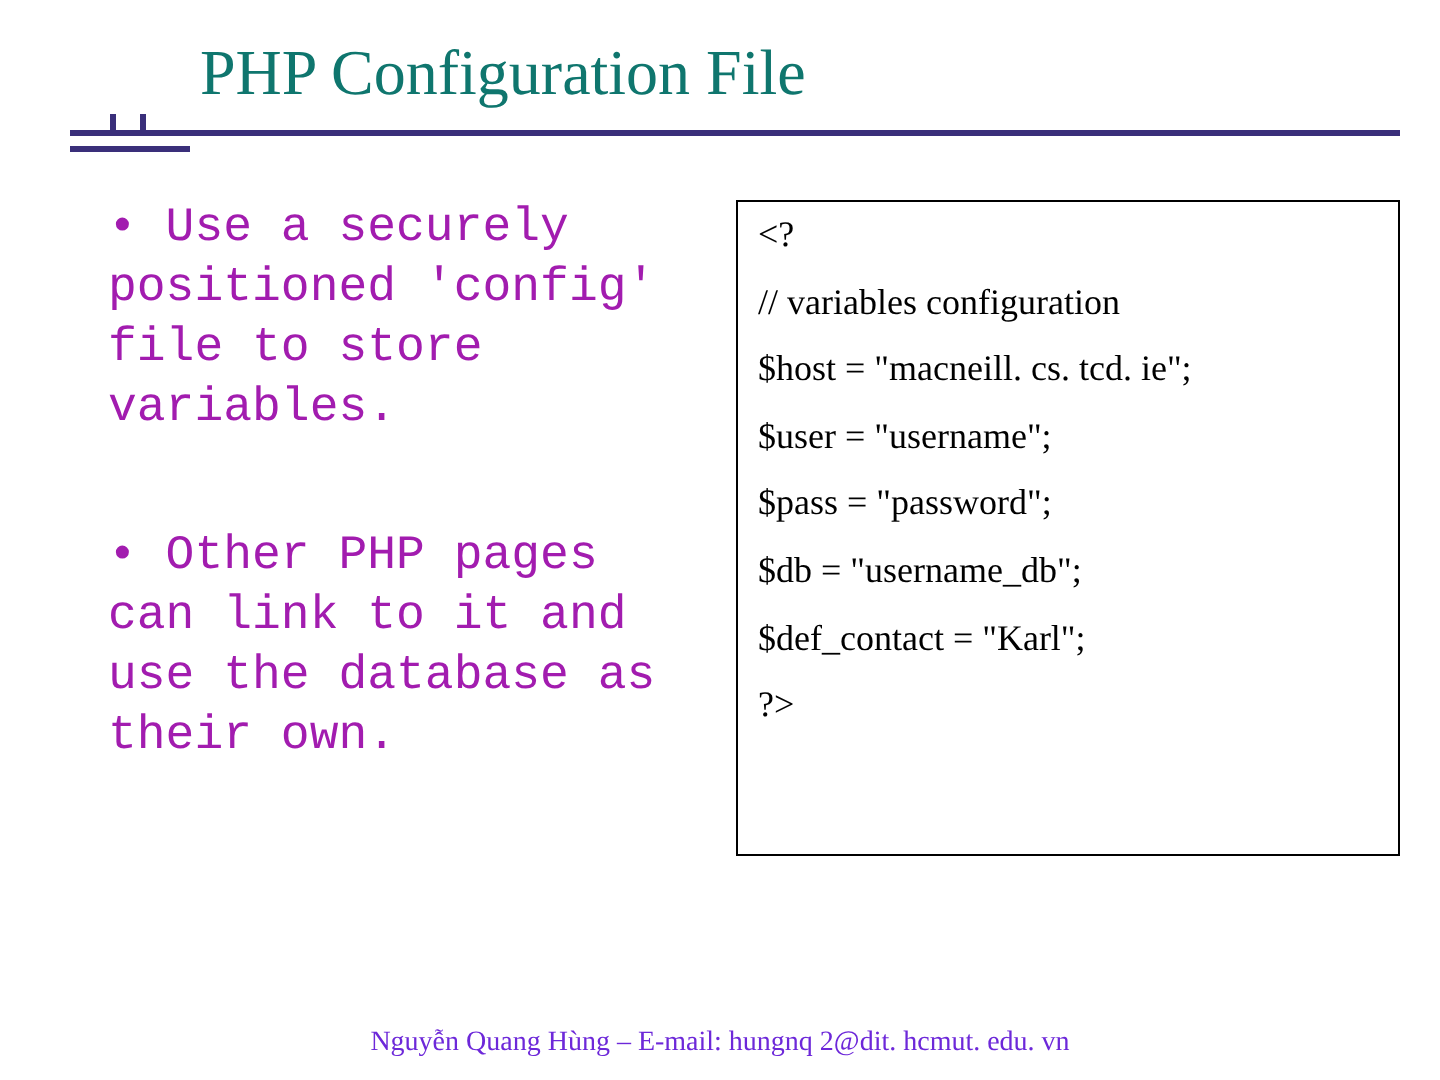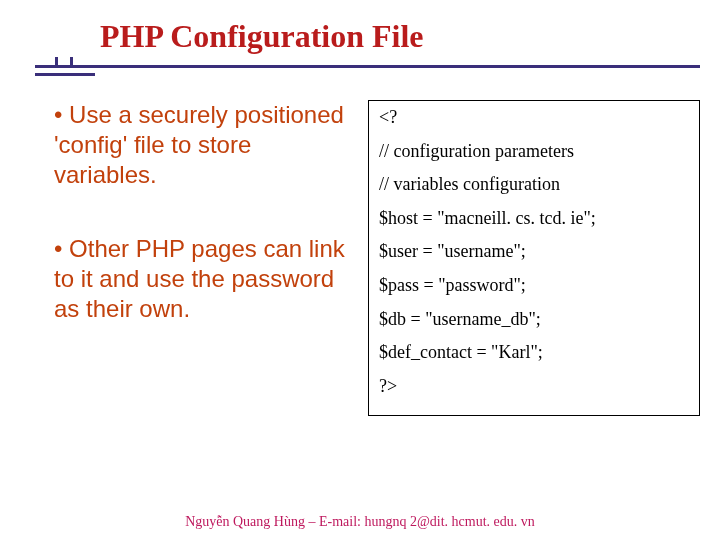--- a/index.html
+++ b/index.html
@@ -10,22 +10,22 @@
     font-family: "Times New Roman", Times, serif;
     position: relative;
     overflow: hidden;
   }
   .header {
     position: relative;
     padding: 18px 0 0 0;
   }
   .title {
     font-size: 32px;
-    font-weight: bold;
-    color: #b91c1c;
+    font-weight: normal;
+    color: #0f766e;
     padding-left: 100px;
     padding-bottom: 10px;
   }
   .rule-wrap {
     position: relative;
     height: 20px;
   }
   .long-line {
     position: absolute;
     left: 35px;
@@ -44,24 +44,24 @@
   }
   .tick1 { position:absolute; left:55px; top:-8px; width:3px; height:8px; background:#3a2f7a; }
   .tick2 { position:absolute; left:70px; top:-8px; width:3px; height:8px; background:#3a2f7a; }
   .content {
     display: flex;
     padding: 15px 20px 0 54px;
     gap: 14px;
   }
   .left {
     flex: 0 0 300px;
-    font-family: Liberation Sans, sans-serif;
+    font-family: Liberation Mono, monospace;
     font-size: 24px;
     line-height: 1.25;
-    color: #c2410c;
+    color: #a21caf;
   }
   .bullet {
     margin-bottom: 44px;
   }
   .right {
     flex: 1;
     border: 1px solid #000;
     padding: 6px 10px 6px 10px;
     font-family: "Times New Roman", Times, serif;
     font-size: 18px;
@@ -69,44 +69,43 @@
   }
   .code-line {
     margin-bottom: 12px;
   }
   .footer {
     position: absolute;
     bottom: 10px;
     width: 100%;
     text-align: center;
     font-size: 14px;
-    color: #be185d;
+    color: #6d28d9;
   }
 </style>
 </head>
 <body>
 
 <div class="header">
   <div class="title">PHP Configuration File</div>
   <div class="rule-wrap">
     <div class="tick1"></div>
     <div class="tick2"></div>
     <div class="long-line"></div>
     <div class="short-line"></div>
   </div>
 </div>
 
 <div class="content">
   <div class="left">
     <div class="bullet">• Use a securely positioned 'config' file to store variables.</div>
-    <div class="bullet">• Other PHP pages can link to it and use the password as their own.</div>
+    <div class="bullet">• Other PHP pages can link to it and use the database as their own.</div>
   </div>
   <div class="right">
     <div class="code-line">&lt;?</div>
-    <div class="code-line">// configuration parameters</div>
     <div class="code-line">// variables configuration</div>
     <div class="code-line">$host = "macneill. cs. tcd. ie";</div>
     <div class="code-line">$user = "username";</div>
     <div class="code-line">$pass = "password";</div>
     <div class="code-line">$db = "username_db";</div>
     <div class="code-line">$def_contact = "Karl";</div>
     <div class="code-line">?&gt;</div>
   </div>
 </div>
 

